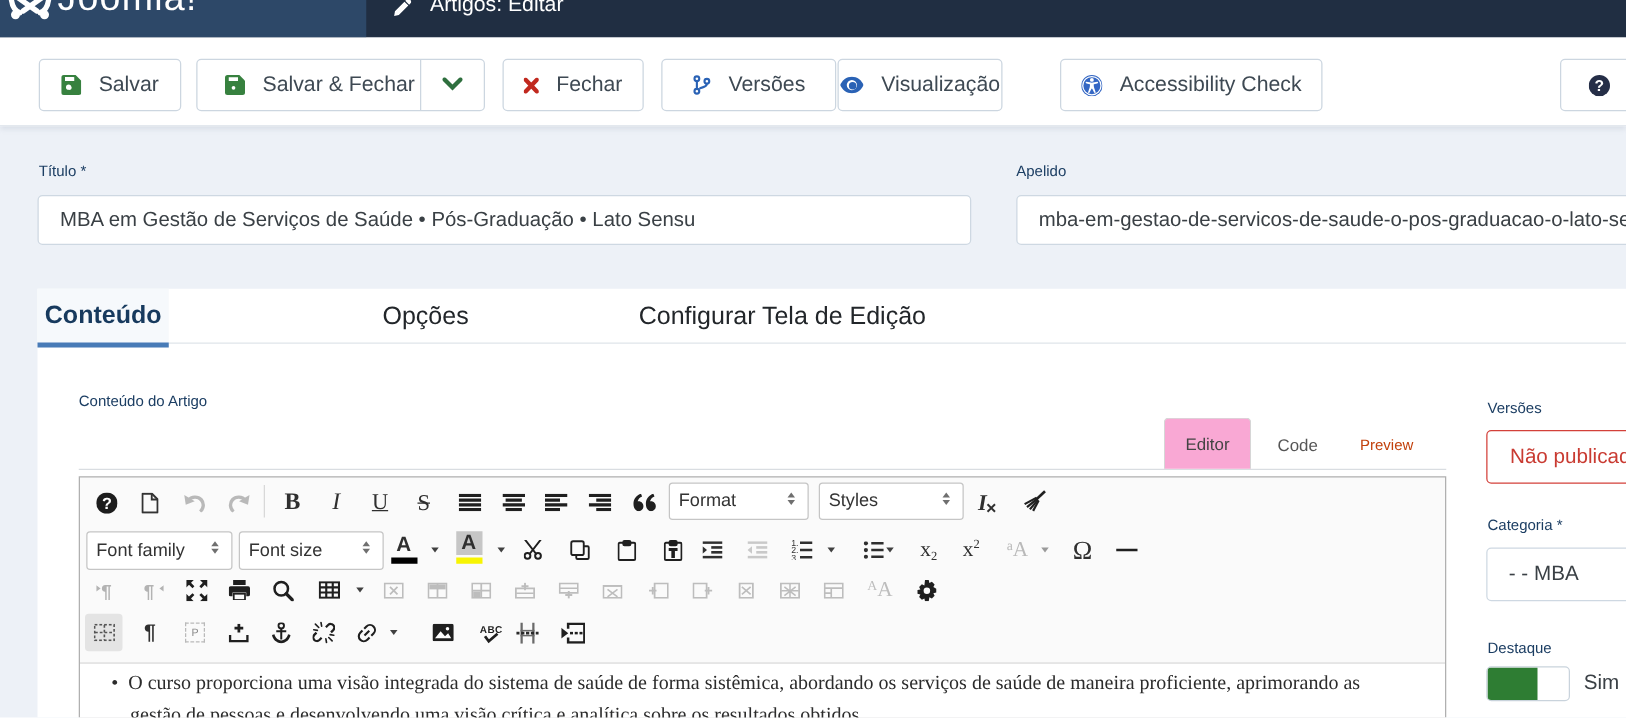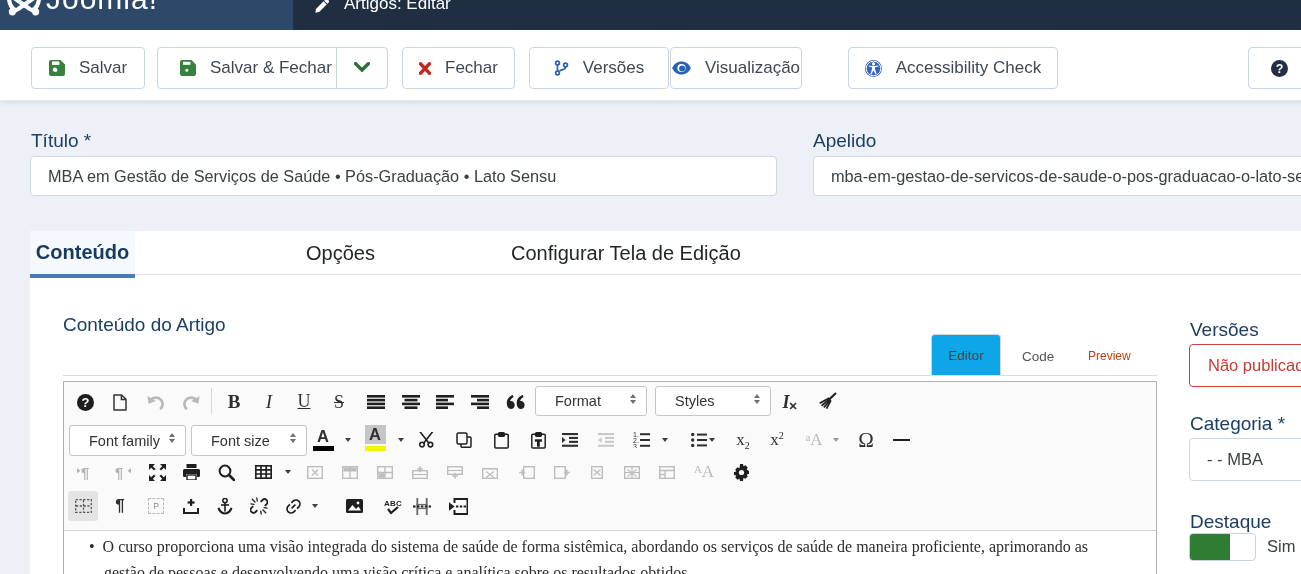--- a/index.html
+++ b/index.html
@@ -8,32 +8,32 @@
 
 #hdr{left:0;top:0;width:1301px;height:30px;background:#202e42;overflow:hidden}
 #hdrL{left:0;top:0;width:293px;height:30px;background:#2d4868;overflow:hidden}
 #logoTxt{left:46px;top:-18px;color:#fff;font-size:30px;letter-spacing:1px}
 #hdrTitle{left:344px;top:-6px;color:#fff;font-size:17px}
 
 #tbar{left:0;top:30px;width:1301px;height:71px;background:#fff;border-bottom:1px solid #e3e8ee;box-shadow:0 2px 4px rgba(150,165,185,.25)}
 .btn{position:absolute;top:47px;height:42px;background:#fff;border:1px solid #ccd6e0;border-radius:4px;display:flex;align-items:center;justify-content:center;font-size:17px;color:#3e4953;white-space:nowrap}
 .btn .ic{margin-right:14px;display:flex}
 
-.lbl{position:absolute;font-size:19px;color:#1c3e63}
+.lbl{position:absolute;font-size:12px;color:#1c3e63}
 .inp{position:absolute;height:40px;background:#fff;border:1px solid #ced8e2;border-radius:4px;font-size:16.3px;color:#3a4045;display:flex;align-items:center;padding-left:17px;white-space:nowrap;overflow:hidden}
 
 #card{left:30px;top:231px;width:1271px;height:343px;background:#fff}
 #tabrow{left:0;top:0;width:1271px;height:44px;border-bottom:1px solid #dfe5ea}
 .tab{position:absolute;top:0;height:44px;display:flex;align-items:center;font-size:20px;color:#22262a}
 #tabActive{left:0px;width:105px;background:#f6f9fc;border-bottom:4px solid #487bb7;height:47px;color:#173a5e;font-weight:bold;justify-content:center}
 
 #edbox{left:33px;top:150px;width:1094px;height:193px;background:#fafafa;border:1px solid #b0b0b0}
 .tb{position:absolute;width:30px;height:30px;display:flex;align-items:center;justify-content:center;color:#2f2f2f}
 .gry{color:#bdbdbd}
-.drop{position:absolute;height:31px;background:#fff;border:1px solid #c5c5c5;border-radius:3px;font-size:14.5px;color:#333;display:flex;align-items:center;padding-left:19px}
+.drop{position:absolute;height:31px;background:#fff;border:1px solid #c5c5c5;border-radius:3px;font-size:14.5px;color:#333;display:flex;align-items:center;padding-left:7px}
 .spin{position:absolute;right:7px;top:7px;width:9px}
 .spin i{display:block;width:0;height:0;border-left:3.5px solid transparent;border-right:3.5px solid transparent}
 .spin .u{border-bottom:4.5px solid #6f6f6f;margin-bottom:2px}
 .spin .d{border-top:4.5px solid #6f6f6f}
 .car{position:absolute;width:0;height:0;border-left:3.8px solid transparent;border-right:3.8px solid transparent;border-top:4.6px solid #404040;margin-top:13px}
 .srf{font-family:"Liberation Serif",serif}
 </style></head>
 <body>
 <div class="abs" id="hdr"></div>
 <div class="abs" id="hdrL">
@@ -116,21 +116,21 @@
 <div class="inp" style="left:813px;top:156px;width:560px">mba-em-gestao-de-servicos-de-saude-o-pos-graduacao-o-lato-sensu</div>
 
 <div class="abs" id="card">
   <div class="abs" id="tabrow"></div>
   <div class="tab" id="tabActive">Conteúdo</div>
   <div class="tab" style="left:276px">Opções</div>
   <div class="tab" style="left:481px">Configurar Tela de Edição</div>
   <div class="lbl" style="left:33px;top:83px">Conteúdo do Artigo</div>
 
   <div class="abs" style="left:33px;top:144px;width:1094px;height:1px;background:#d9dde1"></div>
-  <div class="abs" id="edTab" style="left:901px;top:103px;width:70px;height:41px;background:#0ea5e9;border:1px solid #d6d6d6;border-bottom:none;border-radius:4px 4px 0 0;display:flex;align-items:center;justify-content:center;font-size:13.5px;color:#444">Editor</div>
+  <div class="abs" id="edTab" style="left:901px;top:103px;width:70px;height:41px;background:#f9a8d4;border:1px solid #d6d6d6;border-bottom:none;border-radius:4px 4px 0 0;display:flex;align-items:center;justify-content:center;font-size:13.5px;color:#444">Editor</div>
   <div class="abs" style="left:992px;top:118px;font-size:13.5px;color:#555">Code</div>
   <div class="abs" style="left:1058px;top:118px;font-size:12px;color:#c2410c">Preview</div>
   <div class="abs" id="edbox">
 
     <span class="tb" style="left:6px;top:5px">
         <svg width="17" height="17" viewBox="0 0 17 17">
           <circle cx="8.5" cy="8.5" r="8.5" fill="#1d1d1d"></circle>
           <text x="8.5" y="13.2" text-anchor="middle" font-size="13" font-weight="bold" fill="#fff" font-family="Liberation Sans">?</text>
         </svg>
       </span>

